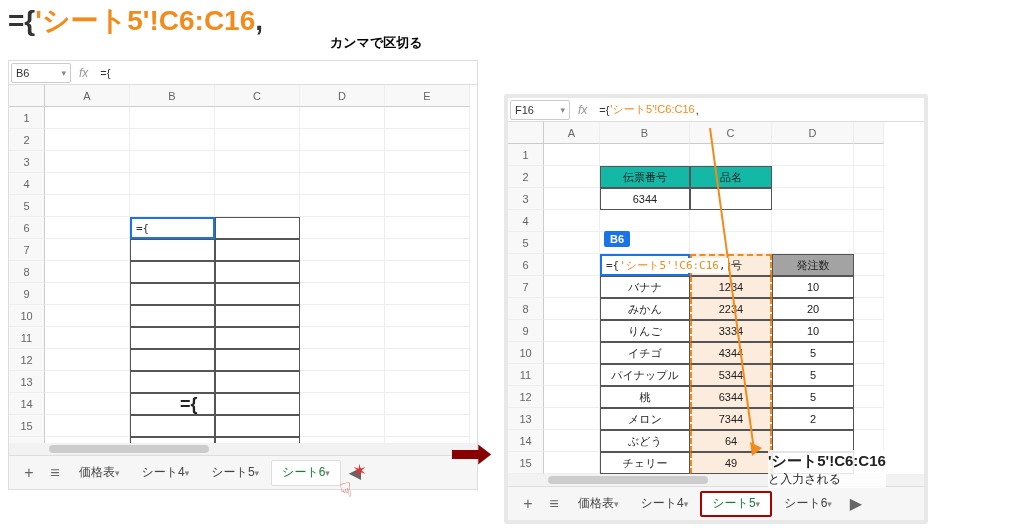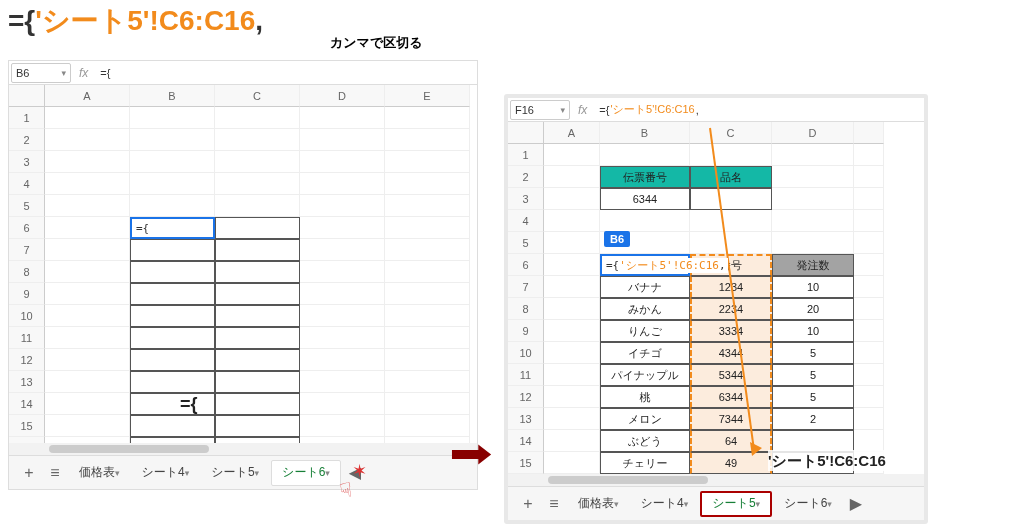--- a/index.html
+++ b/index.html
@@ -554,13 +554,14 @@
   </div>
 </div>
 
 <svg style="position:absolute; top:122px; left:510px; width:460px; height:360px; pointer-events:none;">
   <line x1="200" y1="6" x2="244" y2="328" stroke="#f28b1c" stroke-width="2"></line>
   <polygon points="240,320 252,326 242,334" fill="#f28b1c"></polygon>
 </svg>
 
 <div class="anno-right">
   <div class="strong">'シート5'!C6:C16</div>
+  <div>と入力される</div>
 </div>
 
 </body></html>

